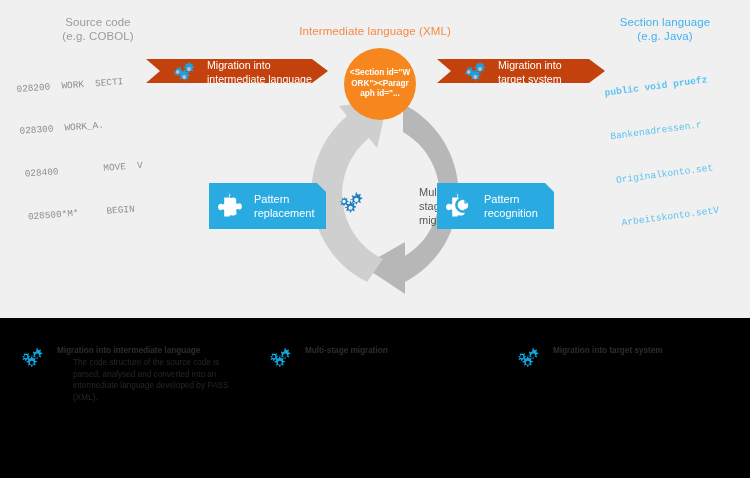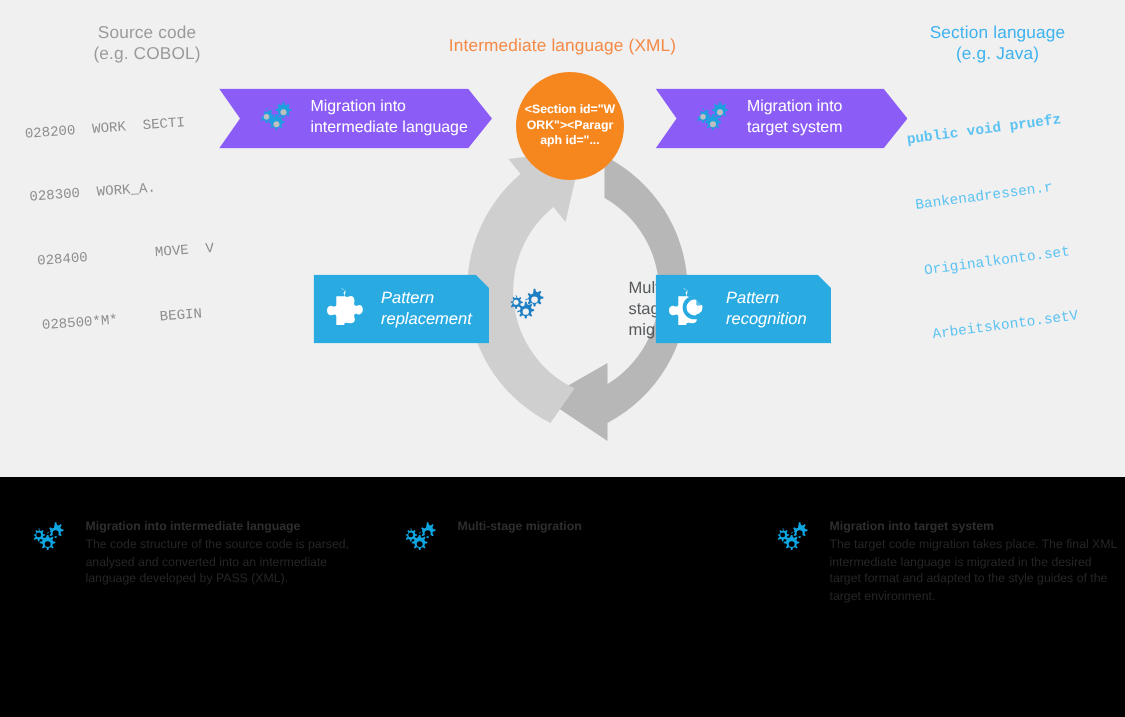--- a/index.html
+++ b/index.html
@@ -52,22 +52,22 @@
   #java{
     left:600px;top:58px;width:170px;
     font-size:9.6px;color:#5dc3f2;
     transform:rotate(-7.5deg);transform-origin:0 0;
   }
   #java .ln{display:block;}
   #java .bold{font-weight:bold;}
 
   
   .chev{
-    position:absolute;height:40px;background:#8b5cf6;
-    display:flex;align-items:center;
+    position:absolute;height:24px;background:#c2410c;
+    display:flex;align-items:flex-start;
     clip-path:polygon(0 0, calc(100% - 16px) 0, 100% 50%, calc(100% - 16px) 100%, 0 100%, 14px 50%);
   }
   #chev-left{left:146px;top:59px;width:182px;}
   #chev-right{left:437px;top:59px;width:168px;}
   .chev .gears{margin-left:26px;flex:0 0 auto;}
   .chev .ctext{
     margin-left:9px;color:#ffffff;font-size:10.6px;line-height:1.3;
   }
 
   
@@ -81,21 +81,21 @@
     color:#ffffff;font-size:8.2px;font-weight:bold;line-height:1.3;
     word-break:break-all;padding:0 5px;
   }
 
   
   #cycle{position:absolute;left:255px;top:96px;width:255px;height:215px;}
 
   
   .node{
     position:absolute;height:46px;background:#29abe2;
-    display:flex;align-items:center;font-style:italic;
+    display:flex;align-items:center;
   }
   .node .nicon{flex:0 0 auto;margin-left:8px;}
   .node .ntext{color:#ffffff;font-size:11px;line-height:1.3;margin-left:7px;}
   #node-replace{
     left:209px;top:183px;width:117px;
     clip-path:polygon(0 0, calc(100% - 9px) 0, 100% 9px, 100% 100%, 0 100%);
   }
   #node-recognise{
     left:437px;top:183px;width:117px;
     clip-path:polygon(0 0, calc(100% - 9px) 0, 100% 9px, 100% 100%, 0 100%);
@@ -110,21 +110,21 @@
   .legend{position:absolute;top:345px;display:flex;}
   #leg1{left:22px;width:225px;}
   #leg2{left:270px;width:225px;}
   #leg3{left:518px;width:228px;}
   .legend .licon{flex:0 0 auto;margin-top:2px;}
   .legend .ltext{margin-left:9px;}
   .legend .ltitle{
     color:#2e2e2e;font-size:8.2px;font-weight:bold;line-height:1.35;
     margin-bottom:1px;
   }
-  .legend .lbody{color:#262626;font-size:8.2px;line-height:1.42;}
+  .legend .lbody{color:#262626;font-size:8.2px;line-height:1.42;margin-left:16px;}
 </style>
 </head>
 <body>
 
 <div id="stage">
 
   <div class="panel-top"></div>
   <div class="panel-bottom"></div>
 
   <div class="hdr hdr-grey" id="hdr-source" style="white-space:pre-line">Source code
@@ -299,17 +299,16 @@
           <circle cx="15.1" cy="8.5" r="2.0" fill="#000000"></circle>
           <path d="M9.3 9.6l1.0 0 .33 1.5 1.16.48 1.26-.84.68.68-.84 1.26.48 1.16 1.5.33 0 1.0-1.5.33-.48 1.16.84 1.26-.68.68-1.26-.84-1.16.48-.33 1.5-1.0 0-.33-1.5-1.16-.48-1.26.84-.68-.68.84-1.26-.48-1.16L4.5 15.2l0-1.0 1.5-.33.48-1.16-.84-1.26.68-.68 1.26.84 1.16-.48z"></path>
           <circle cx="9.8" cy="15.7" r="1.95" fill="#000000"></circle>
           <path d="M3.4 5.4l.8 0 .28 1.25 1.0.41 1.07-.71.57.57-.71 1.07.41 1.0 1.25.28 0 .8-1.25.28-.41 1.0.71 1.07-.57.57-1.07-.71-1.0.41-.28 1.25-.8 0-.28-1.25-1.0-.41-1.07.71-.57-.57.71-1.07L1.84 10.33.59 10.05l0-.8 1.25-.28.41-1.0-.71-1.07.57-.57 1.07.71 1.0-.41z"></path>
           <circle cx="3.8" cy="9.65" r="1.6" fill="#000000"></circle>
         </g>
       </svg>
     </span>
     <span class="ltext">
       <span class="ltitle" style="display:block">Migration into target system</span>
-      <span class="lbody" style="display:block">The target code migration takes place. The final XML intermediate language is migrated in the desired target format and adapted to the style guides of the target environment.</span>
     </span>
   </div>
 
 </div>
 
 </body></html>

